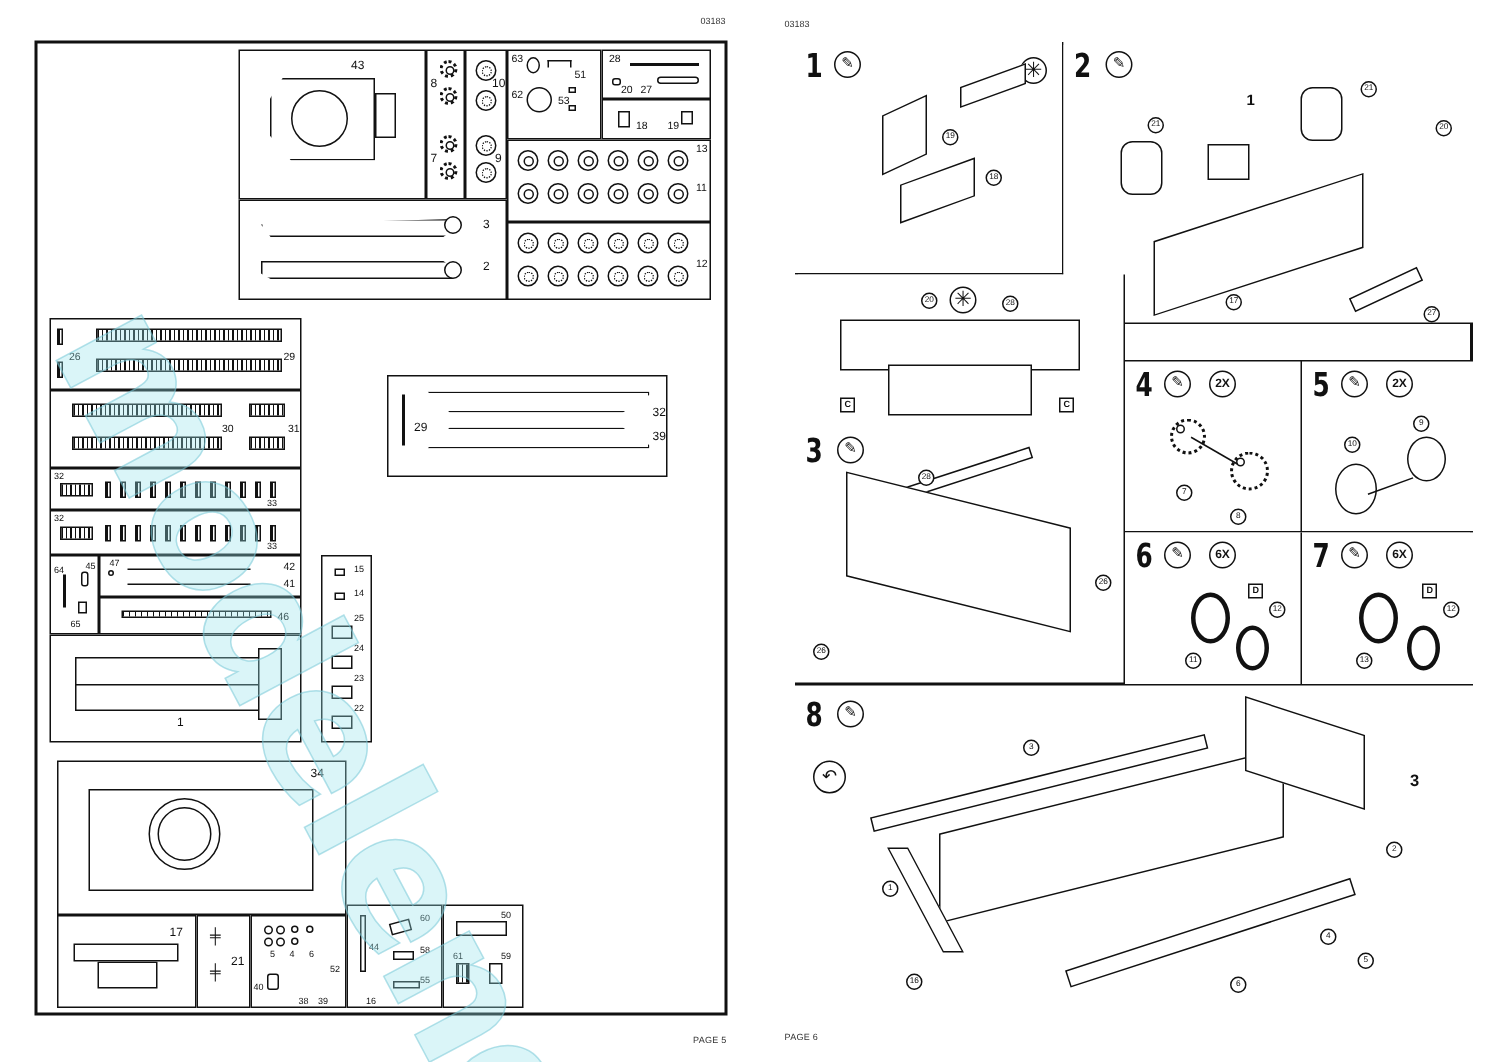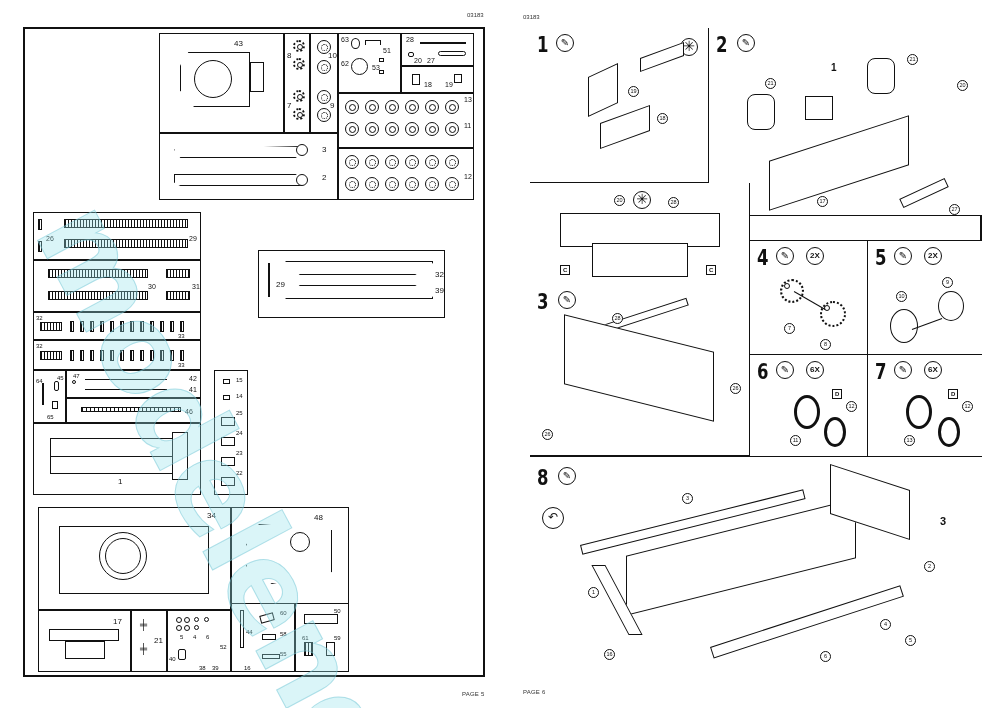--- a/index.html
+++ b/index.html
@@ -260,25 +260,20 @@
     <div class="pn" style="left:21px;top:78px;font-size:6px;">23</div>
     <div class="pn" style="left:21px;top:98px;font-size:6px;">22</div>
   </div>
 
   <div class="box" style="left:38px;top:507px;width:193px;height:103px;">
     <div class="outline" style="left:20px;top:18px;width:150px;height:68px;"></div>
     <div class="circle" style="left:60px;top:24px;width:48px;height:48px;"></div>
     <div class="circle" style="left:66px;top:30px;width:36px;height:36px;"></div>
     <div class="pn" style="left:168px;top:4px;">34</div>
   </div>
-  <div class="box" style="left:231px;top:507px;width:118px;height:103px;">
-    <div class="outline" style="left:14px;top:16px;width:86px;height:60px;clip-path:polygon(15% 0,100% 10%,100% 80%,30% 100%,0 70%,12% 45%,0 35%);"></div>
-    <div class="circle" style="left:58px;top:24px;width:20px;height:20px;"></div>
-    <div class="pn" style="left:82px;top:6px;">48</div>
-  </div>
   <div class="box" style="left:38px;top:610px;width:93px;height:62px;">
     <div class="outline" style="left:10px;top:18px;width:70px;height:12px;"></div>
     <div class="outline" style="left:26px;top:30px;width:40px;height:18px;"></div>
     <div class="pn" style="left:74px;top:7px;">17</div>
   </div>
   <div class="box" style="left:131px;top:610px;width:36px;height:62px;">
     <div class="pn" style="left:8px;top:10px;font-size:10px;">╪</div>
     <div class="pn" style="left:8px;top:34px;font-size:10px;">╪</div>
     <div class="pn" style="left:22px;top:26px;">21</div>
   </div>

